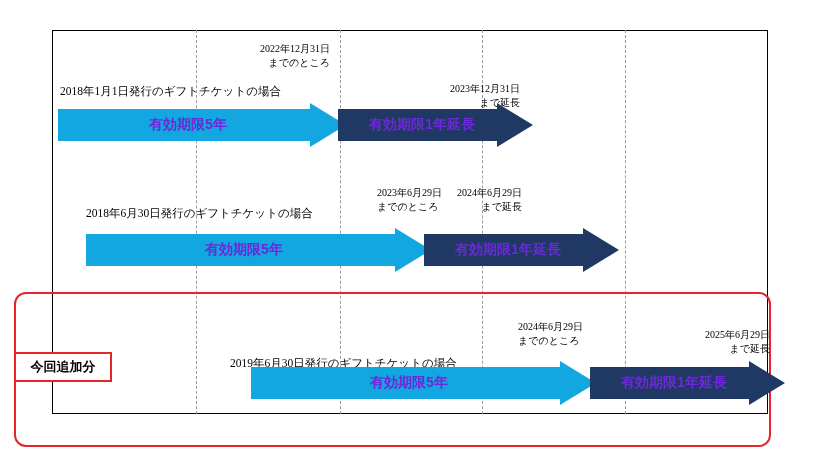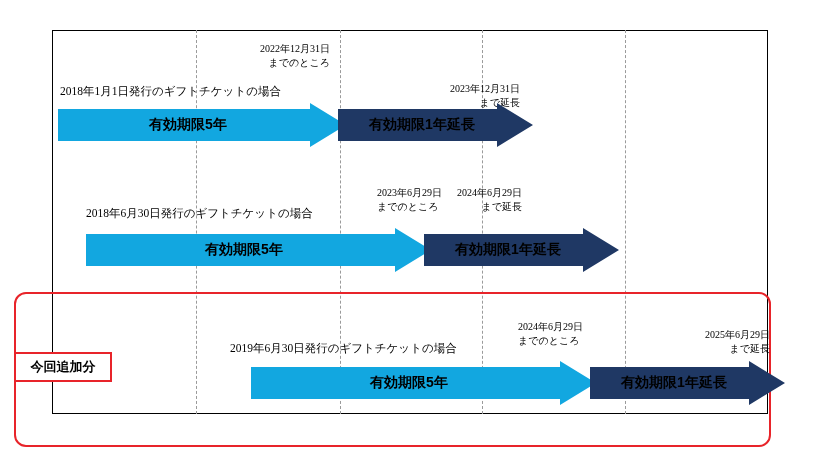--- a/index.html
+++ b/index.html
@@ -74,21 +74,21 @@
   
   .arrow-svg {
     position: absolute;
     overflow: visible;
   }
   .arrow-text {
     position: absolute;
     font-family: "Liberation Sans", sans-serif;
     font-weight: bold;
     font-size: 14px;
-    color: #000000;
+    color: #6d28d9;
     display: flex;
     align-items: center;
     justify-content: center;
     pointer-events: none;
   }
 
   
   .anno {
     position: absolute;
     font-family: "Liberation Serif", serif;
@@ -156,21 +156,21 @@
   <div class="arrow-text" style="left:86px; top:228px; width:316px; height:44px;">有効期限5年</div>
 
   <svg class="arrow-svg" style="left:424px; top:228px;" width="195" height="44">
     <polygon points="0,6 159,6 159,0 195,22 159,44 159,38 0,38" fill="#1F3864"></polygon>
   </svg>
   <div class="arrow-text" style="left:424px; top:228px; width:168px; height:44px;">有効期限1年延長</div>
 
   <div class="red-box"></div>
   <div class="red-label">今回追加分</div>
 
-  <div class="caption" style="left:230px; top:341px;">2019年6月30日発行のギフトチケットの場合</div>
+  <div class="caption" style="left:230px; top:356px;">2019年6月30日発行のギフトチケットの場合</div>
 
   <div class="anno left" style="left:518px; top:320px; width:130px;">2024年6月29日
 までのところ</div>
 
   <div class="anno right" style="left:650px; top:320px; width:120px;margin-top:8px;">2025年6月29日
 まで延長</div>
 
   <svg class="arrow-svg" style="left:251px; top:361px;" width="345" height="44">
     <polygon points="0,6 309,6 309,0 345,22 309,44 309,38 0,38" fill="#12A7E0"></polygon>
   </svg>

